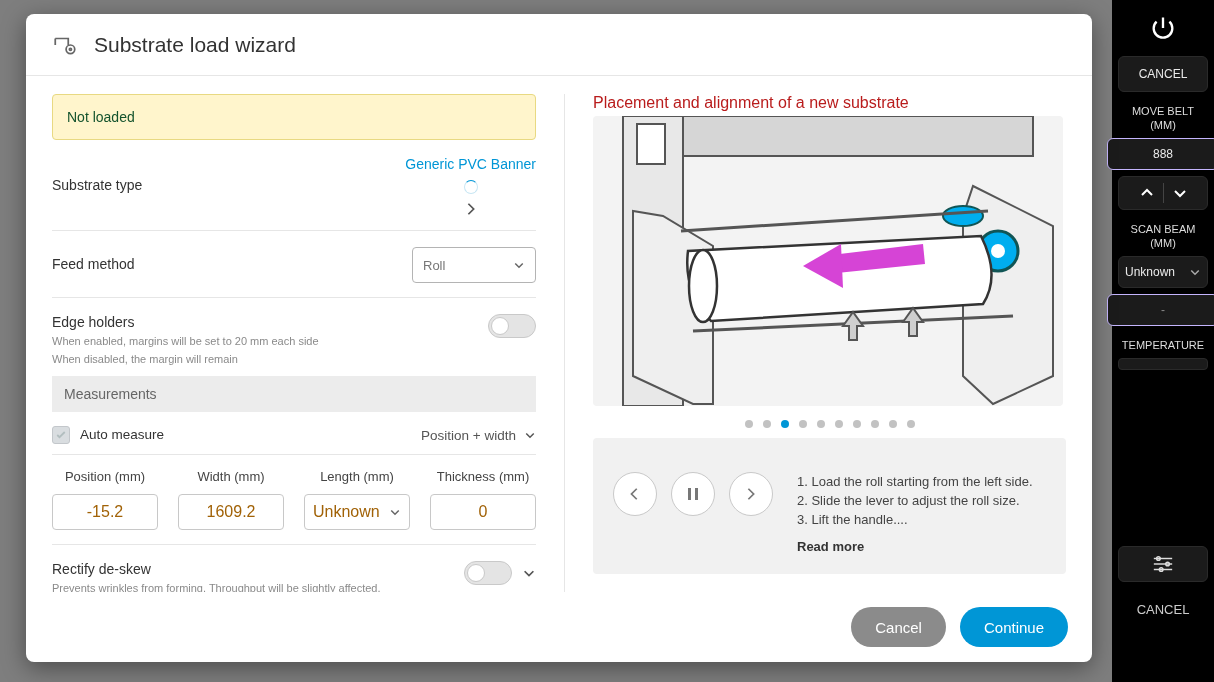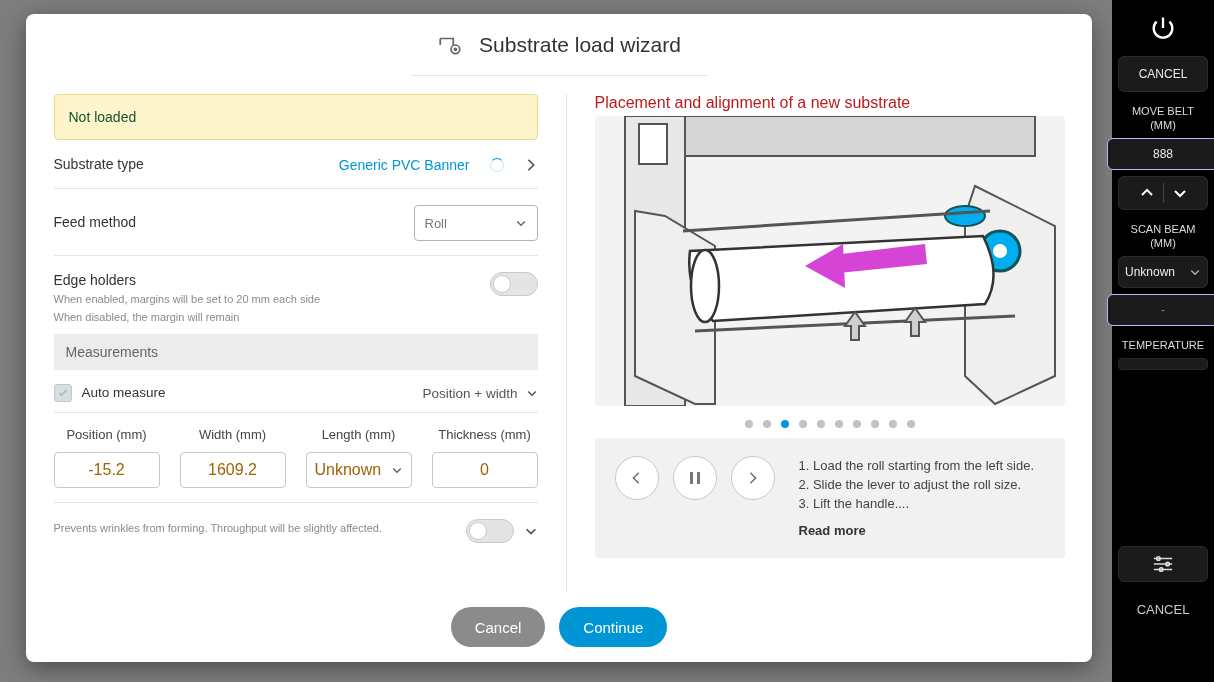--- a/index.html
+++ b/index.html
@@ -48,21 +48,21 @@
   
   .backdrop {
     position:absolute; left:0; top:0; width:1112px; height:682px;
     background: rgba(60,60,60,0.55);
   }
 
   
   .modal {
     position:absolute; left:26px; top:14px; width:1066px; height:648px;
     background:#fff; border-radius:8px; box-shadow:0 6px 24px rgba(0,0,0,0.4);
-    display:flex; flex-direction:column;align-items:center;
+    display:flex; flex-direction:column;
   }
   .modal-header {
     height:62px; border-bottom:1px solid #e6e6e6; display:flex; align-items:center;
     padding:0 26px; gap:16px;
   }
   .modal-header .title { font-size:21px; color:#333; font-weight:400; }
   .modal-body {
     flex:1; display:flex; padding: 18px 26px 0 26px; gap: 28px; overflow:hidden;
   }
   .col-left { width:484px; display:flex; flex-direction:column; }
@@ -74,21 +74,21 @@
   }
 
   .row {
     border-bottom:1px solid #e6e6e6; padding:16px 0 14px 0;
   }
   .row.noborder { border-bottom:none; }
   .row-title { font-size:14px; color:#333; margin-bottom:2px; }
   .row-sub { font-size:11px; color:#8a8a8a; line-height:18px; }
   .row-flex { display:flex; align-items:center; justify-content:space-between; }
 
-  .link-blue { color:#0096d6; font-size:14px; display:flex; align-items:center; gap:20px; }
+  .link-blue { color:#0096d6; font-size:14px; display:flex; align-items:center; gap:8px;flex-direction:column; }
   .chev { color:#555; }
 
   .select-box {
     width:124px; height:36px; border:1px solid #b4b4b4; background:#fff; border-radius:4px;
     display:flex; align-items:center; justify-content:space-between; padding:0 10px;
     color:#777; font-size:13px;gap:28px;
   }
 
   .toggle {
     width:48px; height:24px; border-radius:14px; background:#e4e4e4; position:relative;
@@ -127,21 +127,21 @@
   
   .right-title { font-size:16px; color:#b91c1c; margin-bottom:4px; }
   .illus {
     flex:0 0 auto; width:470px; height:290px; background:#f3f3f3; border-radius:4px; overflow:visible;
   }
   .dots { display:flex; gap:10px; justify-content:center; margin:14px 0 4px; }
   .dot { width:8px; height:8px; background:#c2c2c2; border-radius:50%; }
   .dot.active { background:#0096d6; }
 
   .guide {
-    background:#f1f1f1; border-radius:4px; padding:18px 20px 18px 20px; margin-top:6px;
+    background:#f1f1f1; border-radius:4px; padding:34px 20px 18px 20px; margin-top:6px;
     display:flex; align-items:flex-start; gap:24px;
   }
   .nav-btns { display:flex; gap:14px; }
   .circle-btn {
     width:44px; height:44px; border-radius:50%; border:1px solid #c9c9c9; background:#fff;
     display:flex; align-items:center; justify-content:center;
   }
   .guide-text { font-size:13px; color:#444; line-height:19px; }
   .read-more { font-weight:600; color:#333; margin-top:8px; display:block; }
 
@@ -295,20 +295,21 @@
             </div>
           </div>
           <div class="meas-col">
             <div class="meas-label">Thickness (mm)</div>
             <div class="meas-input">0</div>
           </div>
         </div>
 
         <div class="deskew">
           <div style="flex:1">
+            <div class="row-title">Rectify de-skew</div>
             <div class="row-sub">Prevents wrinkles from forming. Throughput will be slightly affected.</div>
           </div>
           <div class="deskew-controls">
             <div class="toggle">
                 <div class="knob"></div>
               </div>
             <svg width="14" height="14" viewBox="0 0 16 16">
                 <path fill="none" stroke="#555" stroke-width="2" d="M3 6l5 5 5-5"></path>
               </svg>
           </div>

